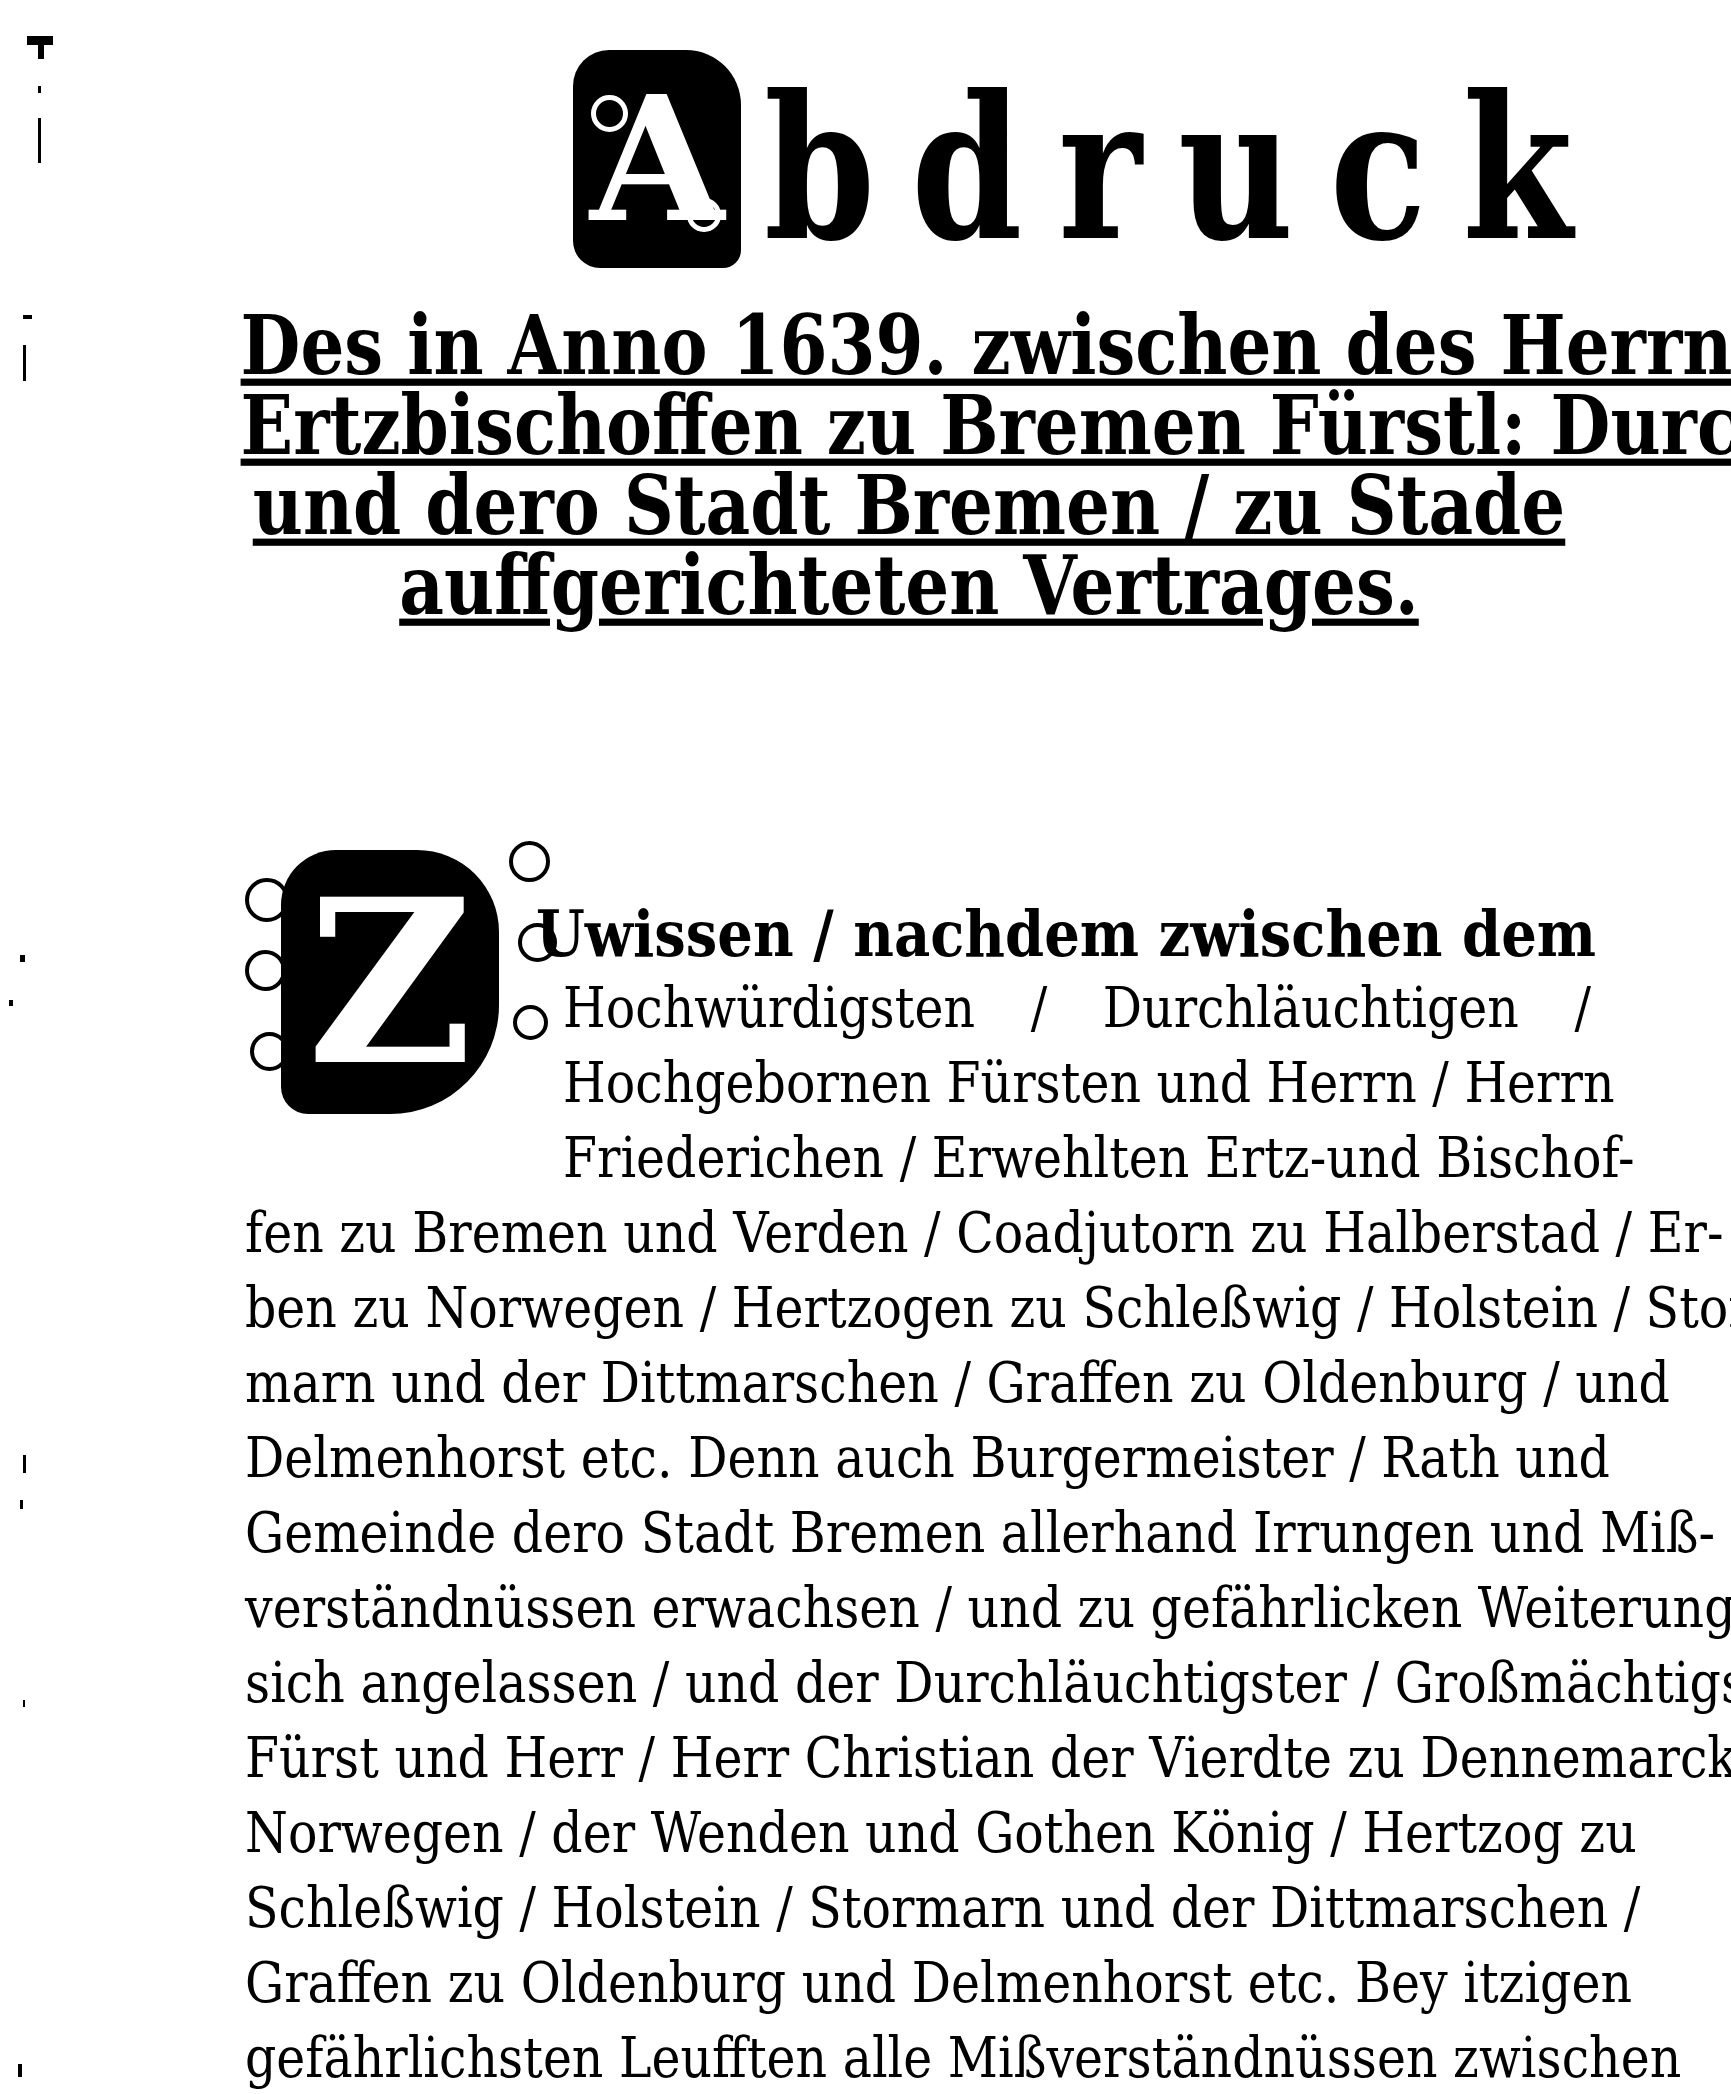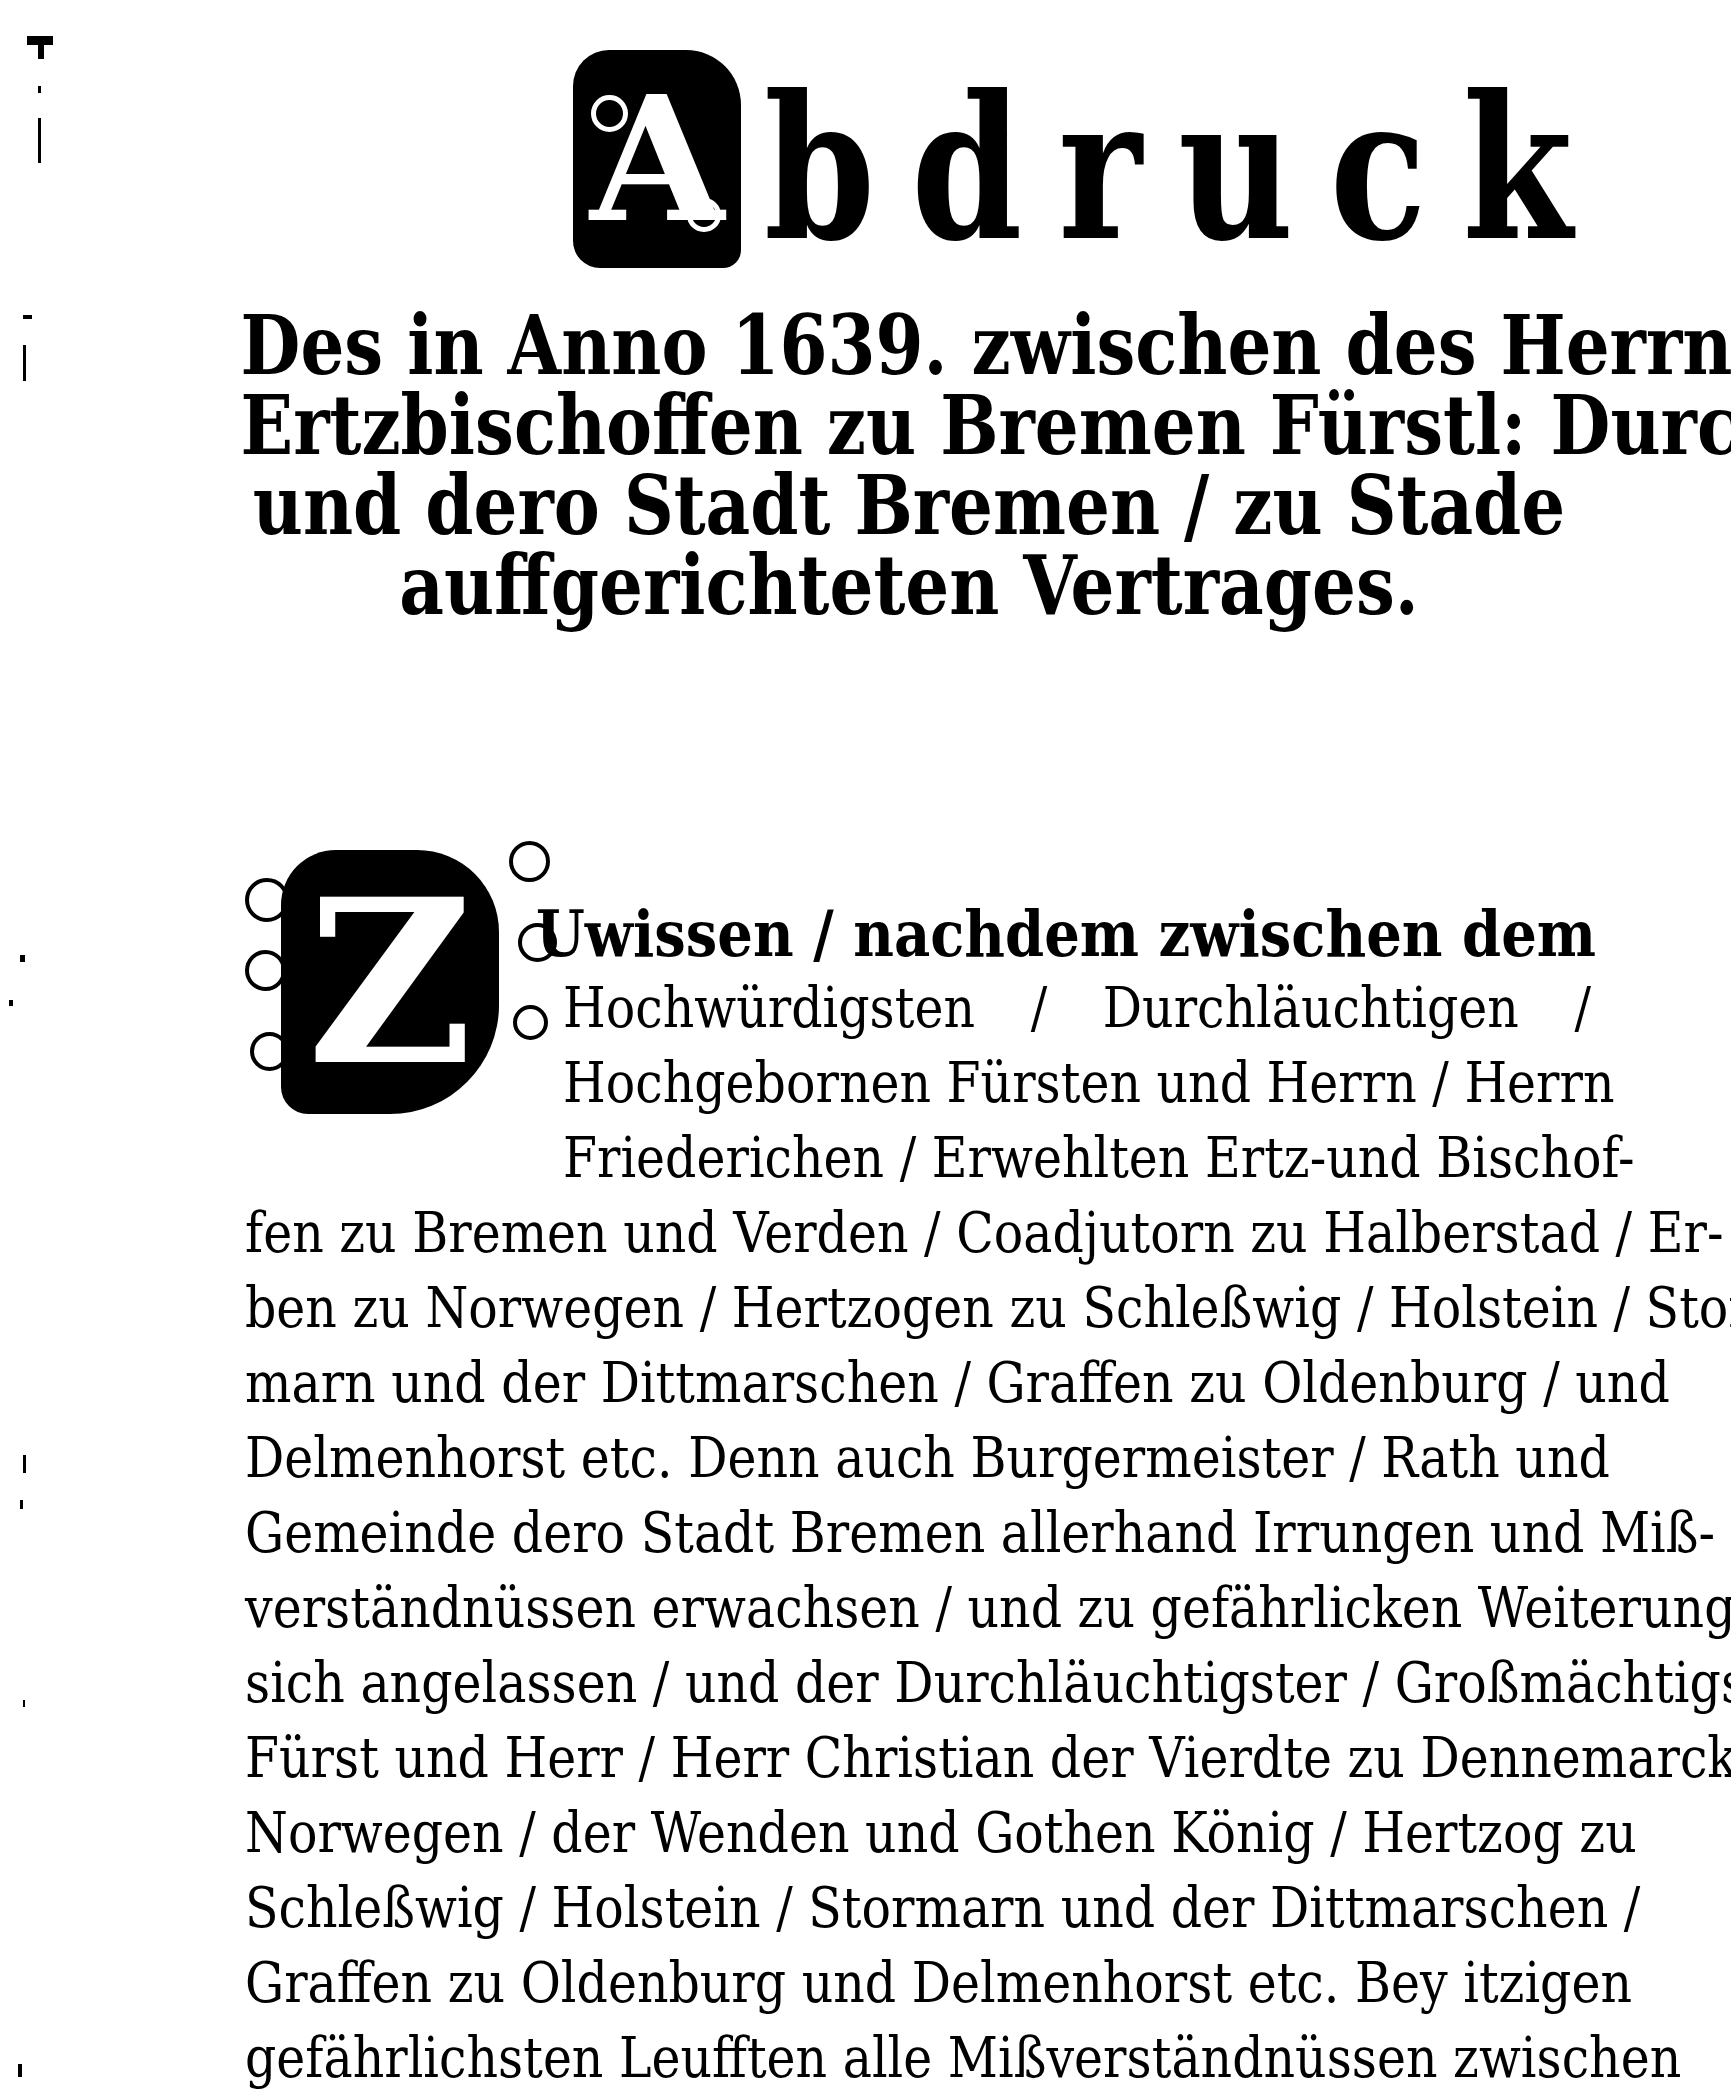--- a/index.html
+++ b/index.html
@@ -12,21 +12,21 @@
 
   .title-word { position: absolute; left: 573px; top: 50px; height: 218px; display: flex; align-items: flex-end; }
   .title-initial { width: 168px; height: 218px; background: #000; border-radius: 36px 55px 18px 27px;
                    position: relative; display: flex; align-items: center; justify-content: center; }
   .title-initial span { color: #fff; font-family: "DejaVu Serif", serif; font-weight: bold; font-size: 173px; line-height: 1; }
   .title-initial::before, .title-initial::after { content: ""; position: absolute; border: 5.5px solid #fff; border-radius: 50%; }
   .title-initial::before { width: 27px; height: 27px; left: 18px; top: 45px; }
   .title-initial::after { width: 23.6px; height: 23.6px; right: 20px; bottom: 36px; }
   .title-rest { font-family: "DejaVu Serif", serif; font-weight: bold; font-size: 159px; letter-spacing: 36px; line-height: 1; margin-left: 23px; transform: scaleY(1.25); transform-origin: bottom; }
 
-  .subtitle { position: absolute; left: 227px; top: 305px; width: 1364px; text-align: center; }
+  .subtitle { position: absolute; left: 227px; top: 305px; width: 1364px; text-align: center; text-decoration: underline; }
   .subtitle .line { font-family: "DejaVu Serif", serif; font-weight: bold; font-size: 69px; line-height: 80px; white-space: nowrap; transform: scaleY(1.2); }
   .subtitle .line.l1 { text-align: left; padding-left: 13.6px; }
   .subtitle .line.l2 { text-align: left; padding-left: 13.6px; }
 
   .dropcap { position: absolute; left: 245px; top: 823px; width: 323px; height: 309px; }
   .dropcap-box { position: absolute; left: 36px; top: 27px; width: 218px; height: 264px; background: #000;
                  border-radius: 55px 82px 109px 27px; display: flex; align-items: center; justify-content: center; }
   .dropcap-box span { color: #fff; font-weight: bold; font-size: 227px; line-height: 1; font-family: "DejaVu Serif", serif; }
   .swirl { position: absolute; border: 4.5px solid #000; border-radius: 50%; }
 

